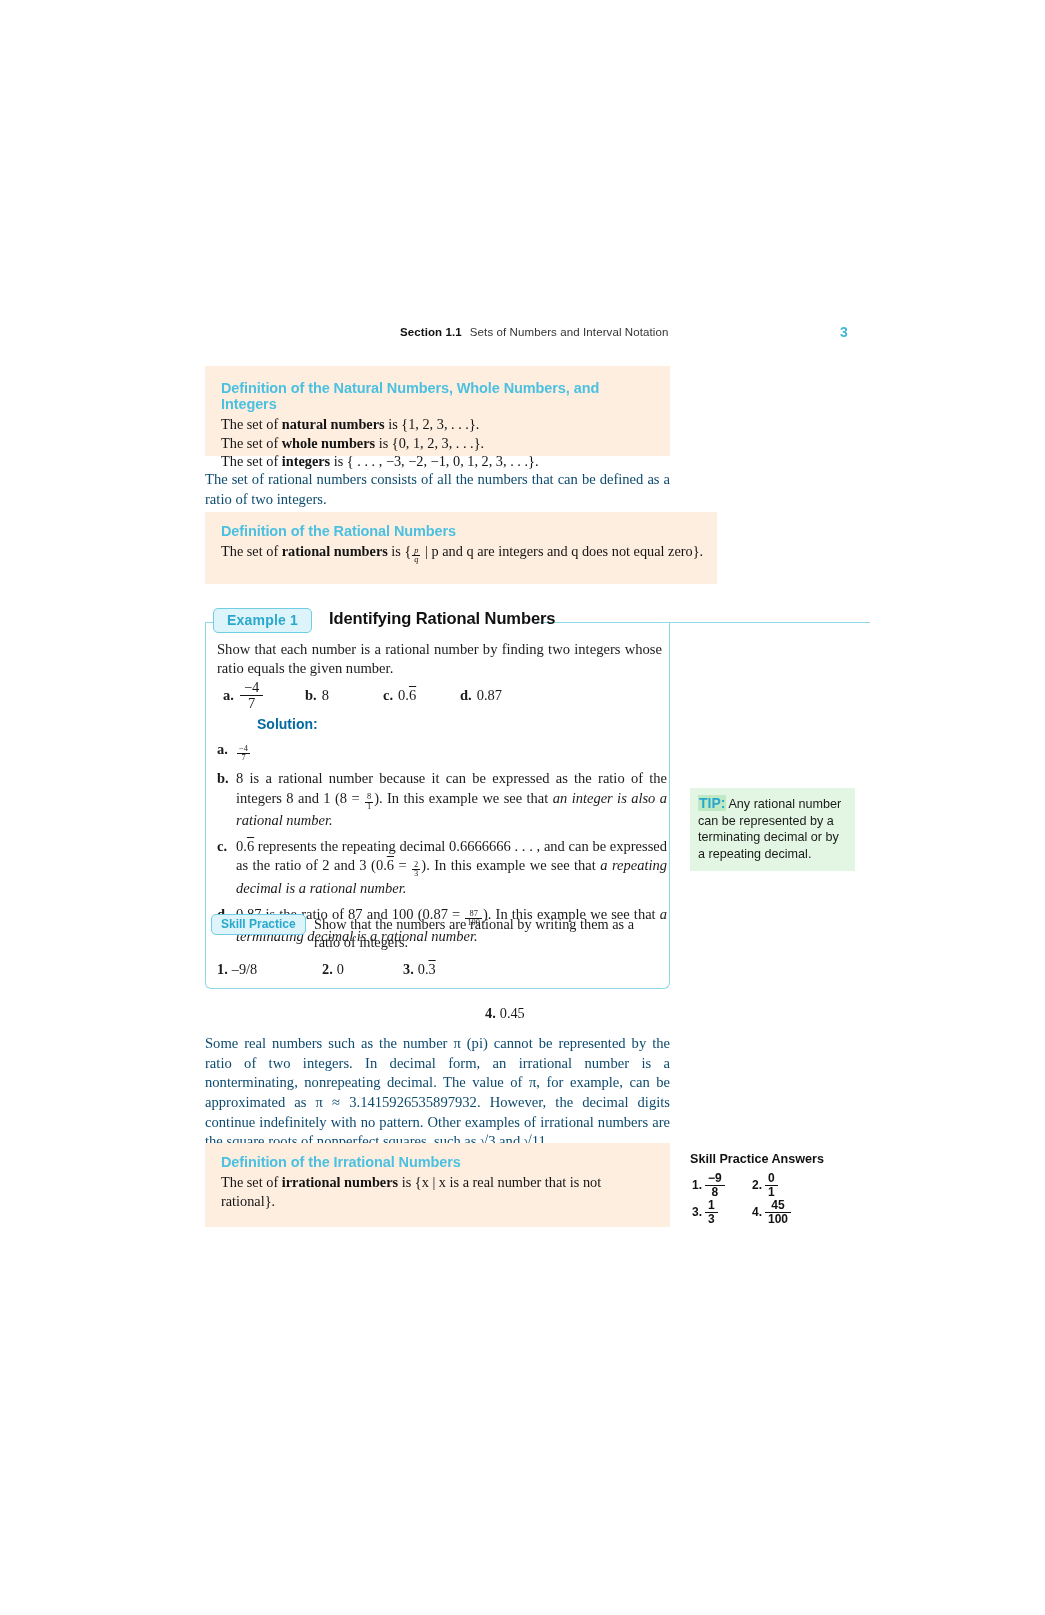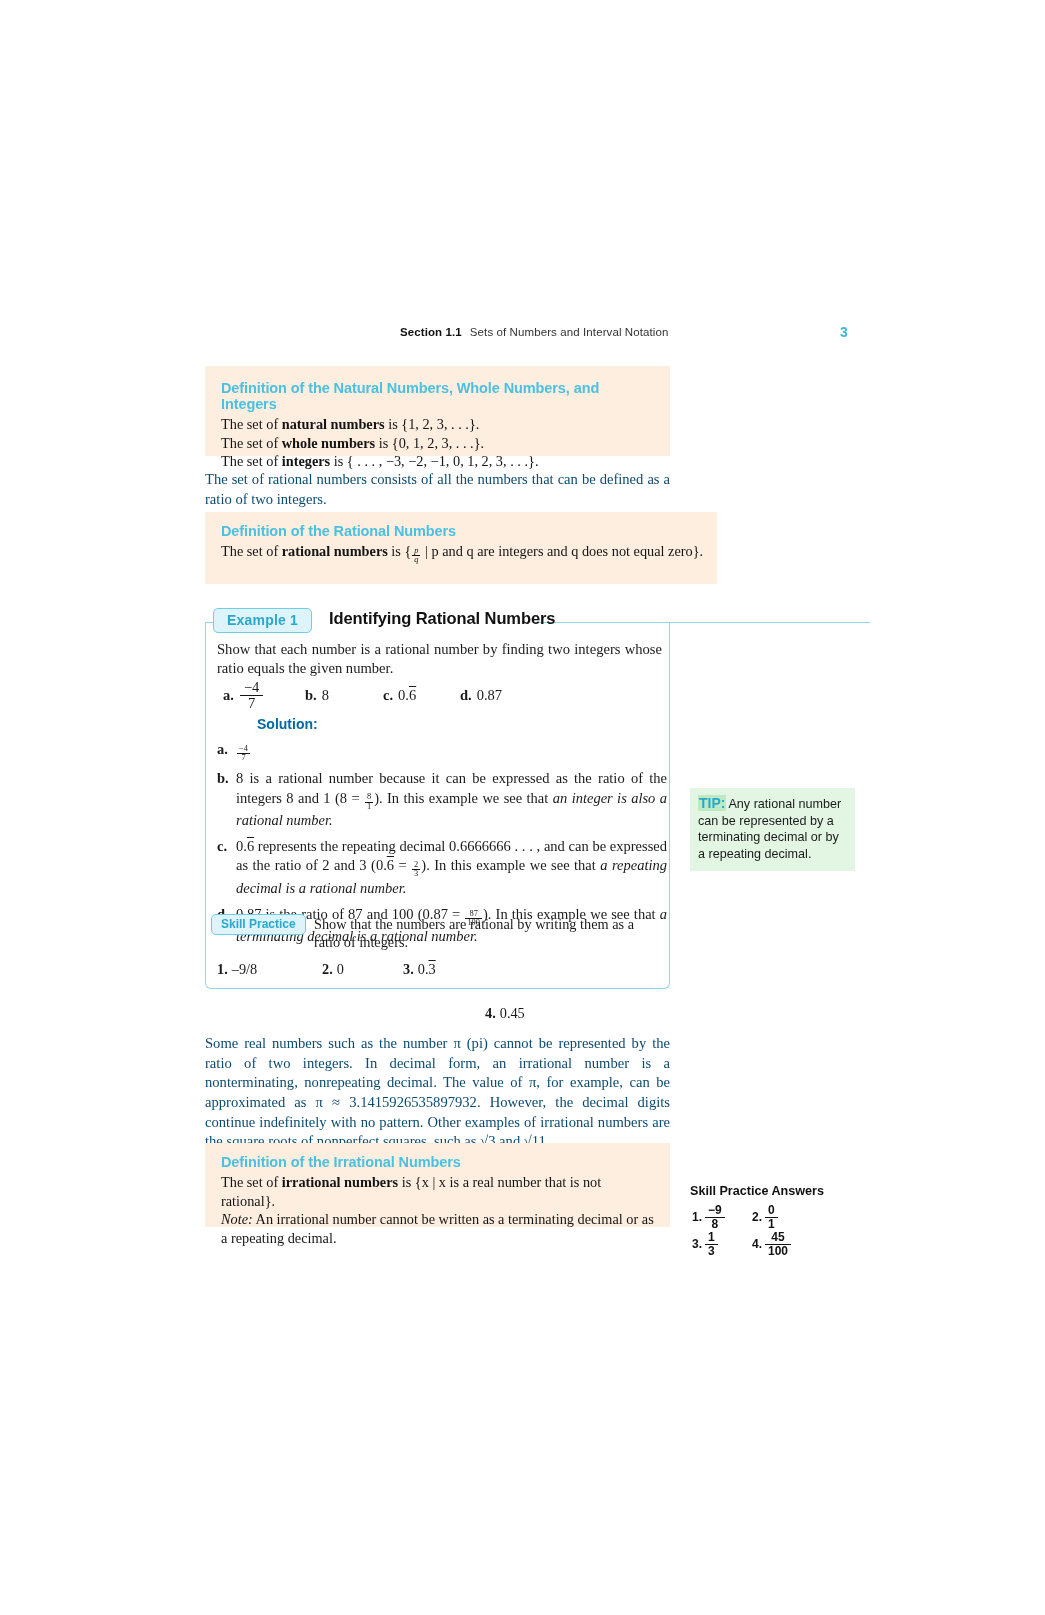--- a/index.html
+++ b/index.html
@@ -276,21 +276,20 @@
   }
 
   
   .answers {
     position: absolute;
     left: 690px;
     top: 1152px;
     width: 170px;
     font-family: "Liberation Sans", sans-serif;
     color: #111;
-    margin-top: 32px;
   }
   .ans-title {
     font-weight: bold;
     font-size: 12.6px;
     margin-bottom: 6px;
   }
   .ans-grid {
     position: relative;
     width: 170px;
   }
@@ -411,23 +410,20 @@
   </div>
 
   <div class="para" style="left:205px; top:1034px; width:465px;">Some real numbers such as the number π (pi) cannot be represented by the ratio of two integers. In decimal form, an irrational number is a nonterminating, nonrepeating decimal. The value of π, for example, can be approximated as π ≈ 3.1415926535897932. However, the decimal digits continue indefinitely with no pattern. Other examples of irrational numbers are the square roots of nonperfect squares, such as √3 and √11.</div>
 
   <div class="defbox" style="left:205px; top:1130px; width:465px; height:84px; padding:11px 14px 0 16px;margin-top:13px;">
     <p class="dtitle">Definition of the Irrational Numbers</p>
     <div class="dbody">
       <div style="white-space:normal;">
         <span>The set of </span><span class="bld">irrational numbers</span><span> is {x | x is a real number that is not rational}.</span>
       </div>
-      <div style="white-space:normal;">
-        <span class="ital">Note:</span><span> An irrational number cannot be written as a terminating decimal or as a repeating decimal.</span>
-      </div>
     </div>
   </div>
 
   <div class="answers">
     <div class="ans-title">Skill Practice Answers</div>
     <div class="ans-grid">
       <div class="ans-row">
         <div class="ans-cell" style="left:2px; top:0;">
           <span>1.</span><span class="afrac"><span class="num">−9</span><span class="den">8</span></span>
         </div>

